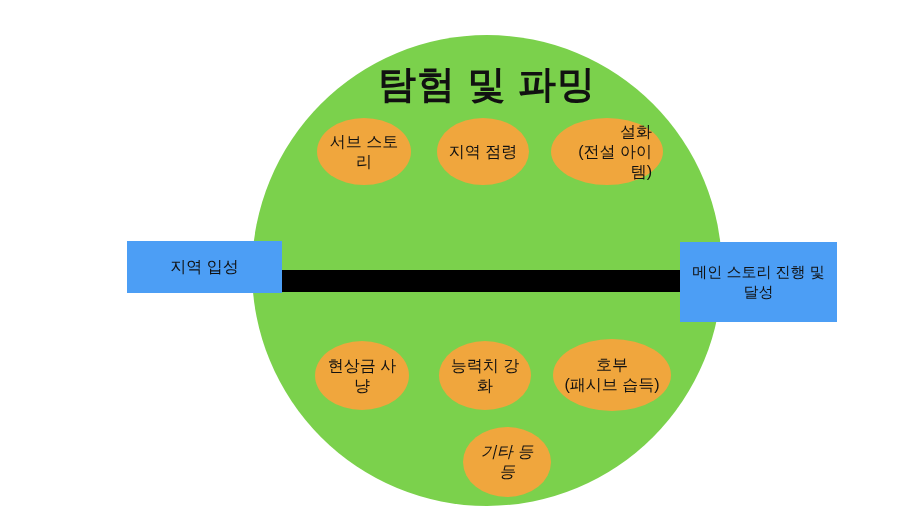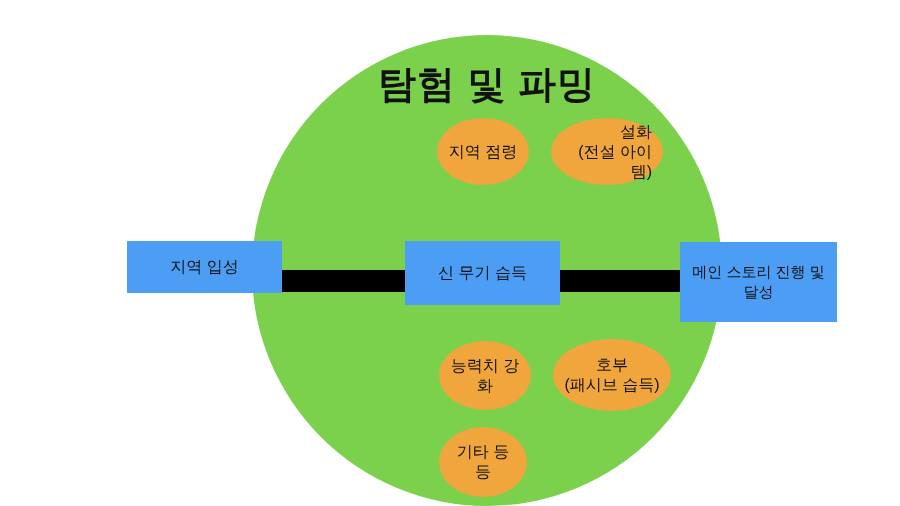--- a/index.html
+++ b/index.html
@@ -63,50 +63,51 @@
   .rect    { background: var(--blue); }
 
   
   .n-sub-story    { left: 295px; top:  96px; width:  94px; height: 67px; }
   .n-area-capture { left: 415px; top:  96px; width:  92px; height: 67px; }
   .n-legend       { left: 529px; top:  96px; width: 112px; height: 67px; text-align: right; }
   
   .n-bounty       { left: 293px; top: 319px; width:  94px; height: 69px; }
   .n-stat         { left: 417px; top: 319px; width:  92px; height: 69px; }
   .n-talisman     { left: 531px; top: 317px; width: 118px; height: 72px; }
-  .n-etc          { left: 417px; top: 405px; width:  88px; height: 70px; }
+  .n-etc          { left: 441px; top: 405px; width:  88px; height: 70px; font-style: italic; }
   
   .n-area-entry   { left: 105px; top: 219px; width: 155px; height: 52px; }
   .n-new-weapon   { left: 383px; top: 219px; width: 155px; height: 64px; }
   .n-main-story   { left: 658px; top: 220px; width: 157px; height: 80px; font-size: 15px; }
 </style>
 </head>
 <body>
 
 <div class="canvas">
 
   <div class="big-circle"></div>
 
   <div class="diagram-title">탐험 및 파밍</div>
 
   <div class="connector"></div>
 
+  <div class="node ellipse n-sub-story">서브 스토리</div>
 
   <div class="node ellipse n-area-capture">지역 점령</div>
 
   <div class="node ellipse n-legend">설화
 (전설 아이템)</div>
 
+  <div class="node ellipse n-bounty">현상금 사냥</div>
 
   <div class="node ellipse n-talisman">호부
 (패시브 습득)</div>
 
   <div class="node ellipse n-stat">능력치 강화</div>
 
   <div class="node ellipse n-etc">기타 등등</div>
 
   <div class="node rect n-area-entry">지역 입성</div>
 
-  <div class="node rect n-new-weapon">신 무기 습득</div>
 
   <div class="node rect n-main-story">메인 스토리 진행 및 달성</div>
 
 </div>
 
 </body></html>

